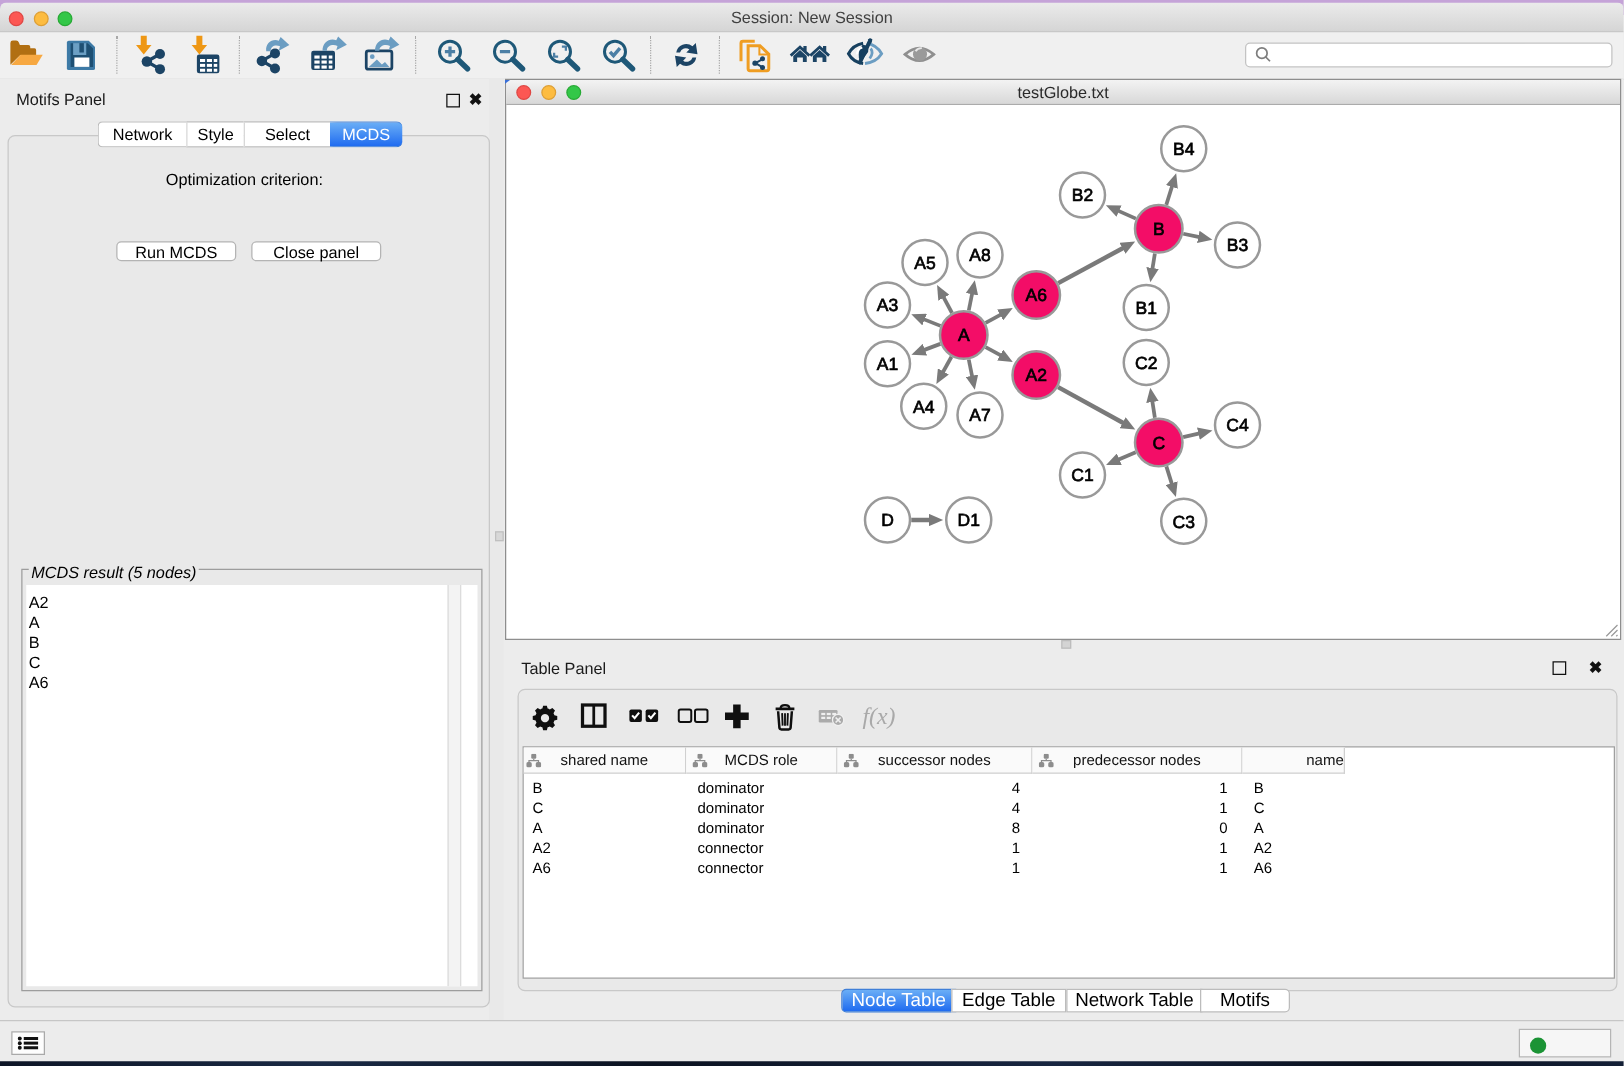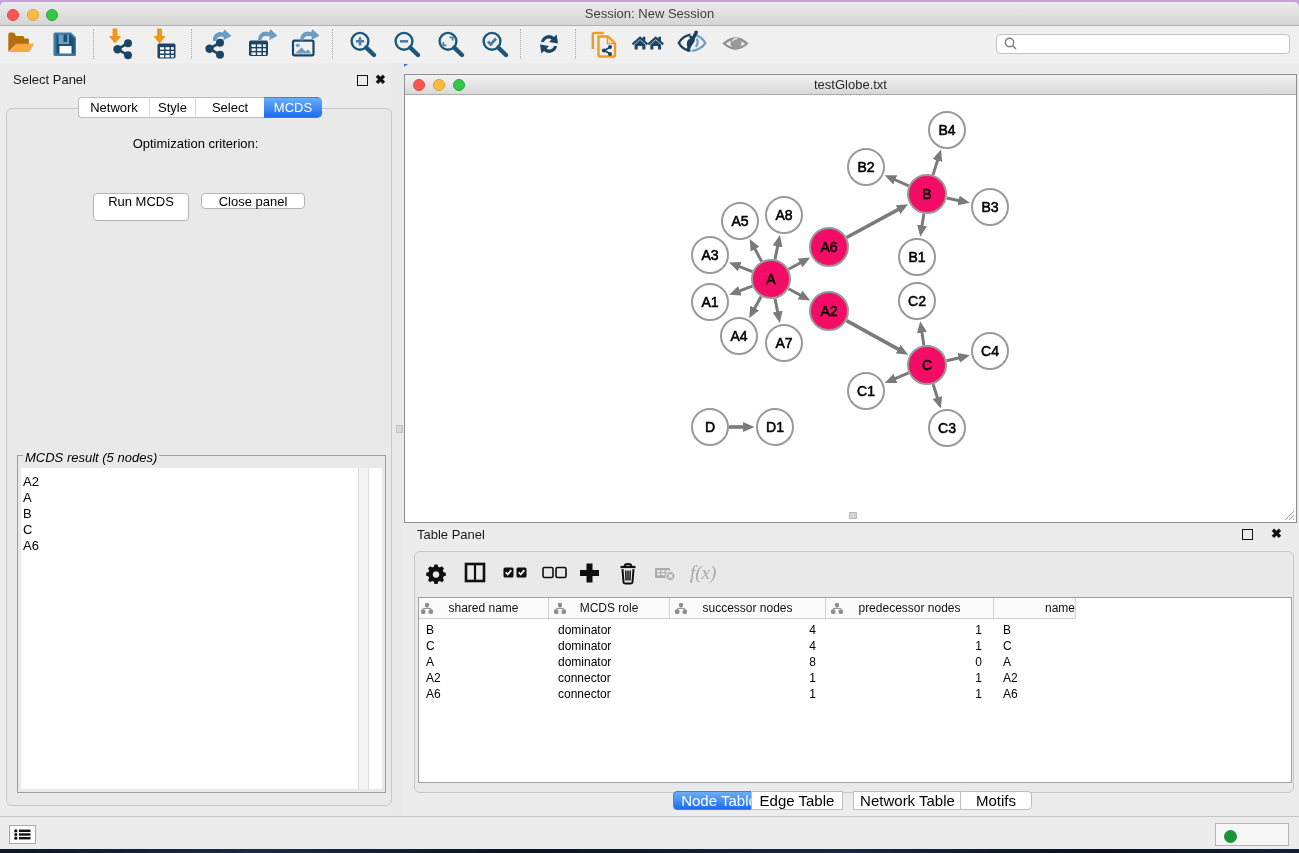--- a/index.html
+++ b/index.html
@@ -43,21 +43,21 @@
  font-size:13px;text-align:center;box-sizing:border-box;}
 
 #mcdsfs{position:absolute;left:17px;top:392px;width:369px;height:338px;border:1px solid #9d9d9d;box-sizing:border-box;}
 #mcdsfs .legend{position:absolute;left:5px;top:-6px;background:#e9e9e9;padding:0 2px;font-size:13px;font-style:italic;}
 #mcdslist{position:absolute;left:3px;top:12px;right:3px;bottom:3px;background:#fff;font-size:13px;}
 #mcdslist .sb{position:absolute;right:13px;top:0;bottom:0;width:9px;background:#f3f3f3;border-left:1px solid #dcdcdc;border-right:1px solid #dcdcdc;}
 
 #rightarea{left:403px;top:0;width:896px;height:753px;}
 #divider{left:391px;top:0;width:12px;height:753px;background:#e9e9e9;}
 
-#netwin{position:absolute;left:1px;top:11px;width:891px;height:447px;background:#fff;border:1px solid #8e8e8e;}
+#netwin{position:absolute;left:1px;top:0;width:891px;height:447px;background:#fff;border:1px solid #8e8e8e;}
 #netwin .tbar{position:absolute;left:0;top:0;width:100%;height:19px;
  background:linear-gradient(#f3f3f3,#d8d8d8);border-bottom:1px solid #ababab;}
 #netwin .tbar .title{text-align:center;font-size:13px;color:#2a2a2a;line-height:19px;}
 
 #tpanel{position:absolute;left:0px;top:458px;width:896px;height:295px;}
 #tpanel .hdr{position:absolute;left:14px;top:6px;font-size:13px;color:#1a1a1a;}
 #tp-box{position:absolute;left:11px;top:30px;width:878px;height:240px;background:#e9e9e9;
  border:1px solid #c8c8c8;border-radius:6px;}
 #tbl{position:absolute;left:15px;top:76px;width:874px;height:186px;background:#fff;border:1px solid #9f9f9f;box-sizing:border-box;}
 .th{position:absolute;top:0;height:20px;background:#fafafa;border-right:1px solid #d0d0d0;border-bottom:1px solid #d0d0d0;
@@ -233,32 +233,32 @@
         <circle cx="5.5" cy="5.5" r="4.2" fill="none" stroke="#7e7e7e" stroke-width="1.4"></circle>
         <path d="M8.6,8.6 L12,12" stroke="#7e7e7e" stroke-width="1.4"></path>
       </svg>
   </div>
 </div>
 <div class="abs" id="main">
   <div class="abs" id="divider">
       <div style="position:absolute;left:5px;top:362px;width:5px;height:6px;background:#d8d8d8;border:1px solid #c0c0c0;"></div>
     </div>
   <div class="abs" id="cpanel">
-    <div class="hdr">Select Panel</div>
+    <div class="hdr">Motifs Panel</div>
     <div style="position:absolute;left:357px;top:12px;width:9px;height:9px;border:1.5px solid #111;"></div>
     <div style="position:absolute;left:375px;top:9px;font-size:13px;font-weight:bold;color:#111;">✖</div>
     <div id="cp-box"></div>
     <div class="tabrow" style="left:78px;top:34px;">
       <div class="tab" style="left:0;width:70px;border-left:1px solid #bcbcbc;border-radius:4px 0 0 4px;">Network</div>
       <div class="tab" style="left:71px;width:45px;border-left:1px solid #d8d8d8;">Style</div>
       <div class="tab" style="left:117px;width:68px;border-left:1px solid #d8d8d8;">Select</div>
       <div class="tab sel" style="left:186px;width:58px;border-radius:0 5px 5px 0;">MCDS</div>
     </div>
     <div style="position:absolute;left:0;top:73px;width:391px;text-align:center;font-size:13px;">Optimization criterion:</div>
-    <div class="btn" style="left:93px;top:130px;width:96px;height:28px;line-height:15px;">Run MCDS</div>
+    <div class="btn" style="left:93px;top:130px;width:96px;height:16px;line-height:15px;">Run MCDS</div>
     <div class="btn" style="left:201px;top:130px;width:104px;height:16px;line-height:15px;">Close panel</div>
     <div id="mcdsfs">
       <div class="legend">MCDS result (5 nodes)</div>
       <div id="mcdslist">
         <div style="padding:6px 0 0 2px;line-height:16px;">A2<br>A<br>B<br>C<br>A6</div>
         <div class="sb"></div>
       </div>
     </div>
   </div>
   <div class="abs" id="rightarea">
@@ -435,21 +435,21 @@
             <span>name</span>
           </div>
         <div class="td" style="left:7px;top:24px;">B<br>C<br>A<br>A2<br>A6</div>
         <div class="td" style="left:139px;top:24px;">dominator<br>dominator<br>dominator<br>connector<br>connector</div>
         <div class="td" style="left:251px;top:24px;width:146px;text-align:right;">4<br>4<br>8<br>1<br>1</div>
         <div class="td" style="left:407px;top:24px;width:156px;text-align:right;">1<br>1<br>0<br>1<br>1</div>
         <div class="td" style="left:584px;top:24px;">B<br>C<br>A<br>A2<br>A6</div>
       </div>
       <div class="btabs" style="position:absolute;left:0;top:270px;width:896px;">
         <div class="btab sel" style="left:270px;width:90px;background:linear-gradient(#6aaef6,#1f6bf0);color:#fff;border-color:#3f7fd8;border-radius:4px 0 0 4px;">Node Table</div>
-        <div class="btab" style="left:348px;width:90px;">Edge Table</div>
+        <div class="btab" style="left:358px;width:90px;">Edge Table</div>
         <div class="btab" style="left:450px;width:107px;">Network Table</div>
         <div class="btab" style="left:557px;width:70px;border-radius:0 4px 4px 0;">Motifs</div>
       </div>
     </div>
   </div>
 </div>
 <div class="abs" id="statusbar">
   <div class="abs" id="listbtn">
     <svg width="17" height="11" style="position:absolute;left:4px;top:3px;">
       <g fill="#111">

